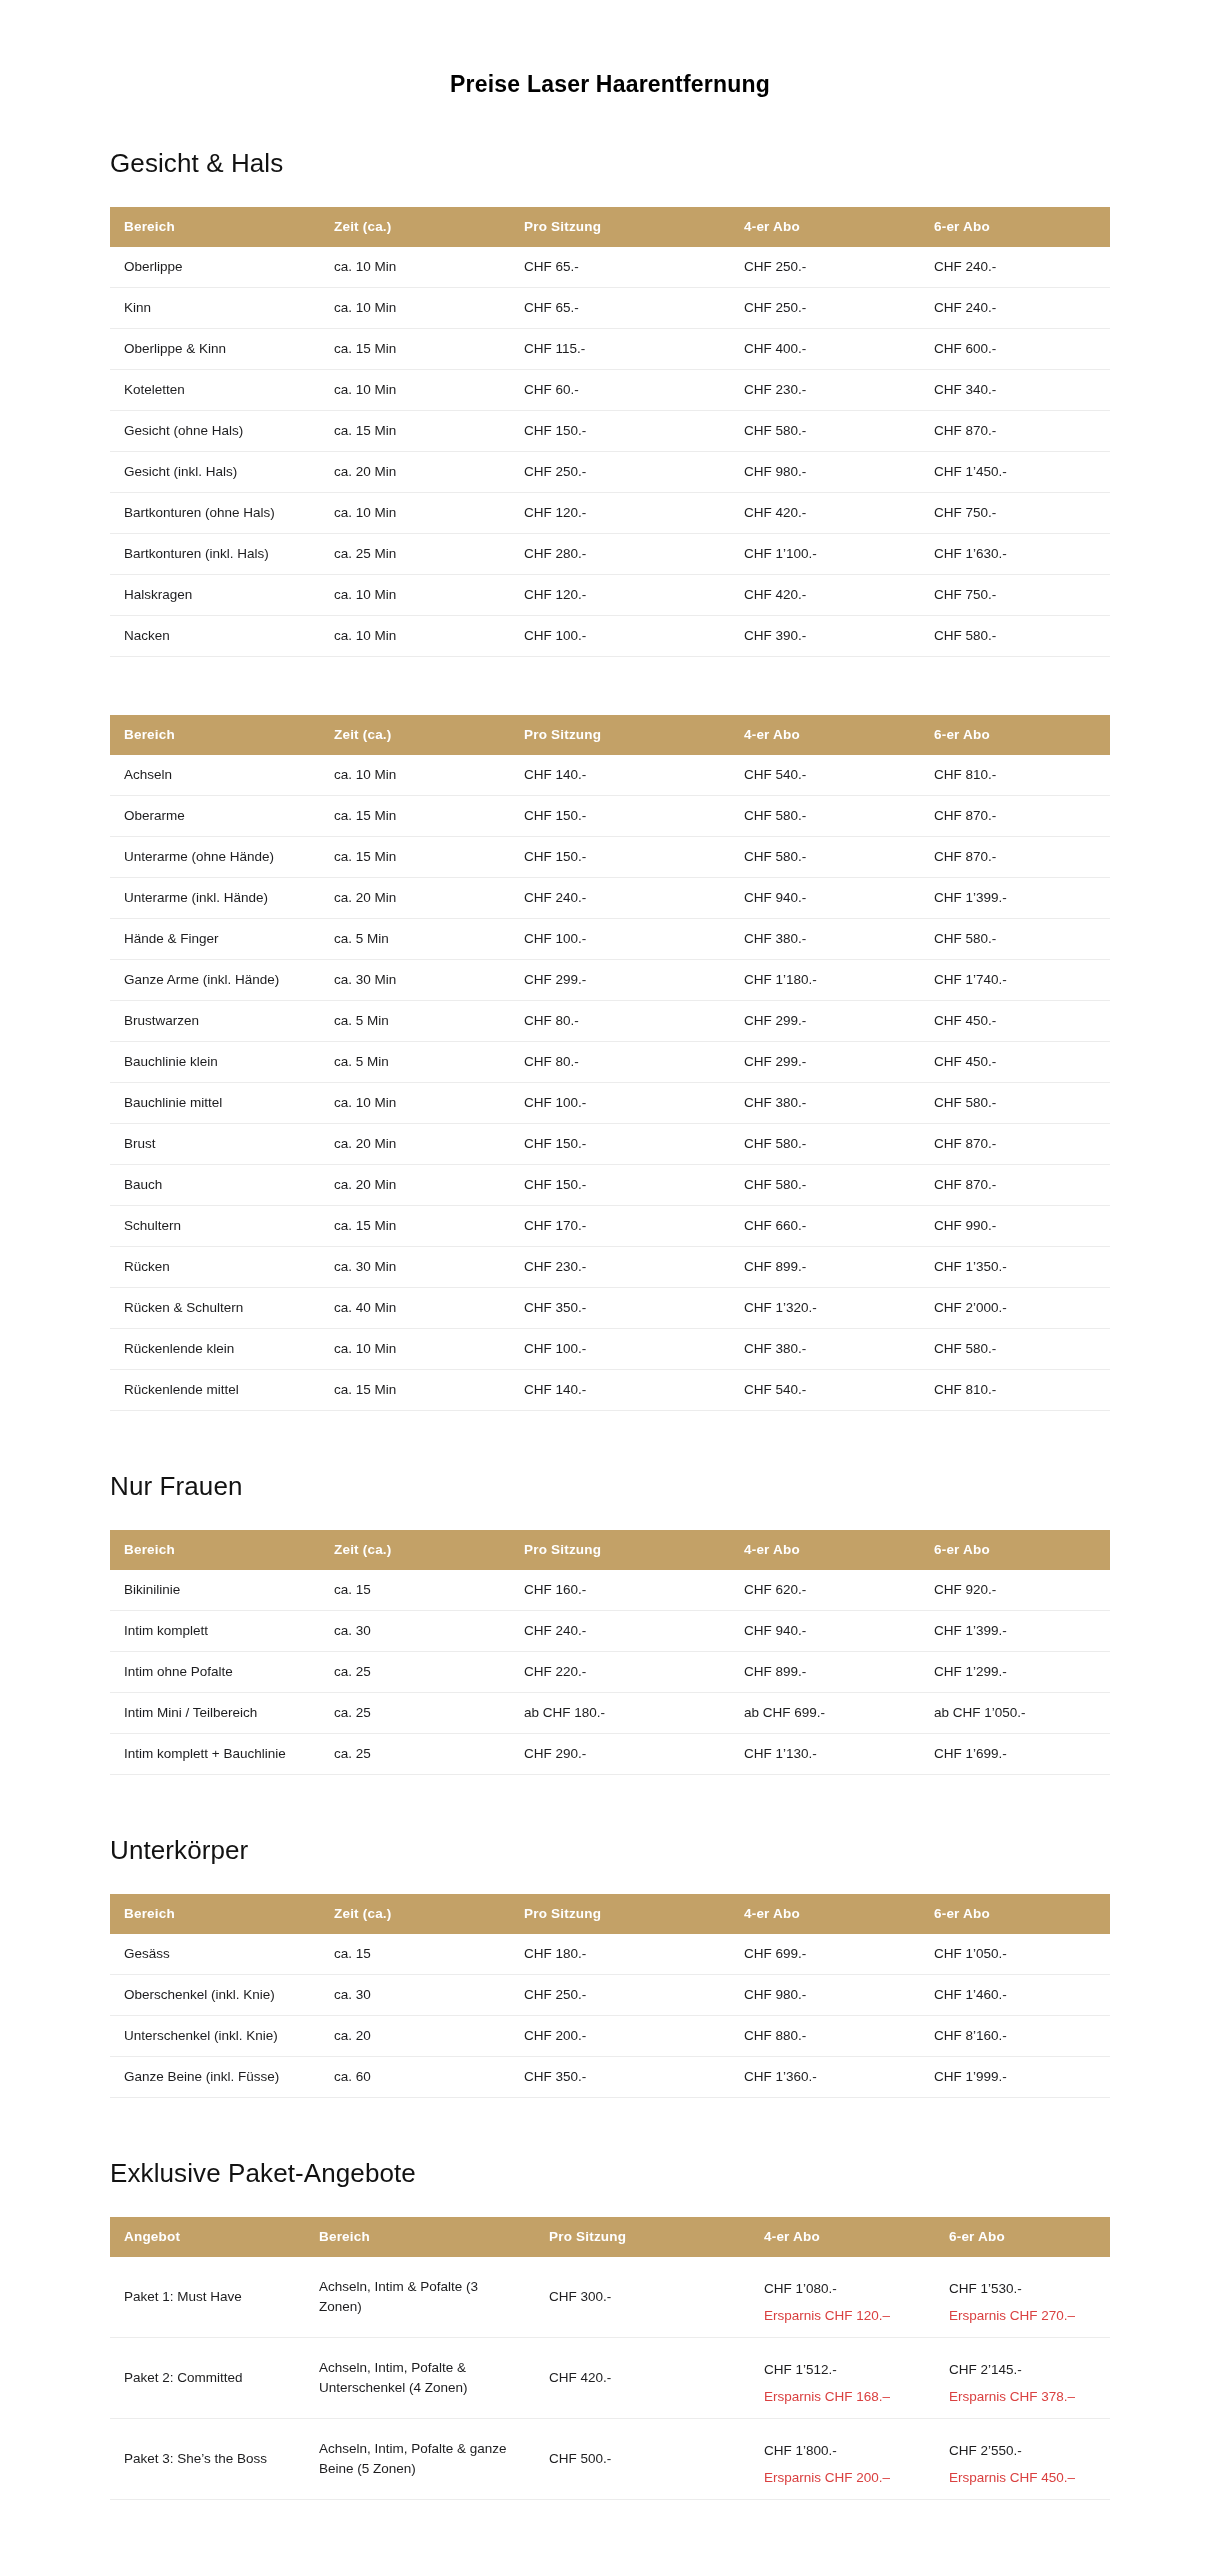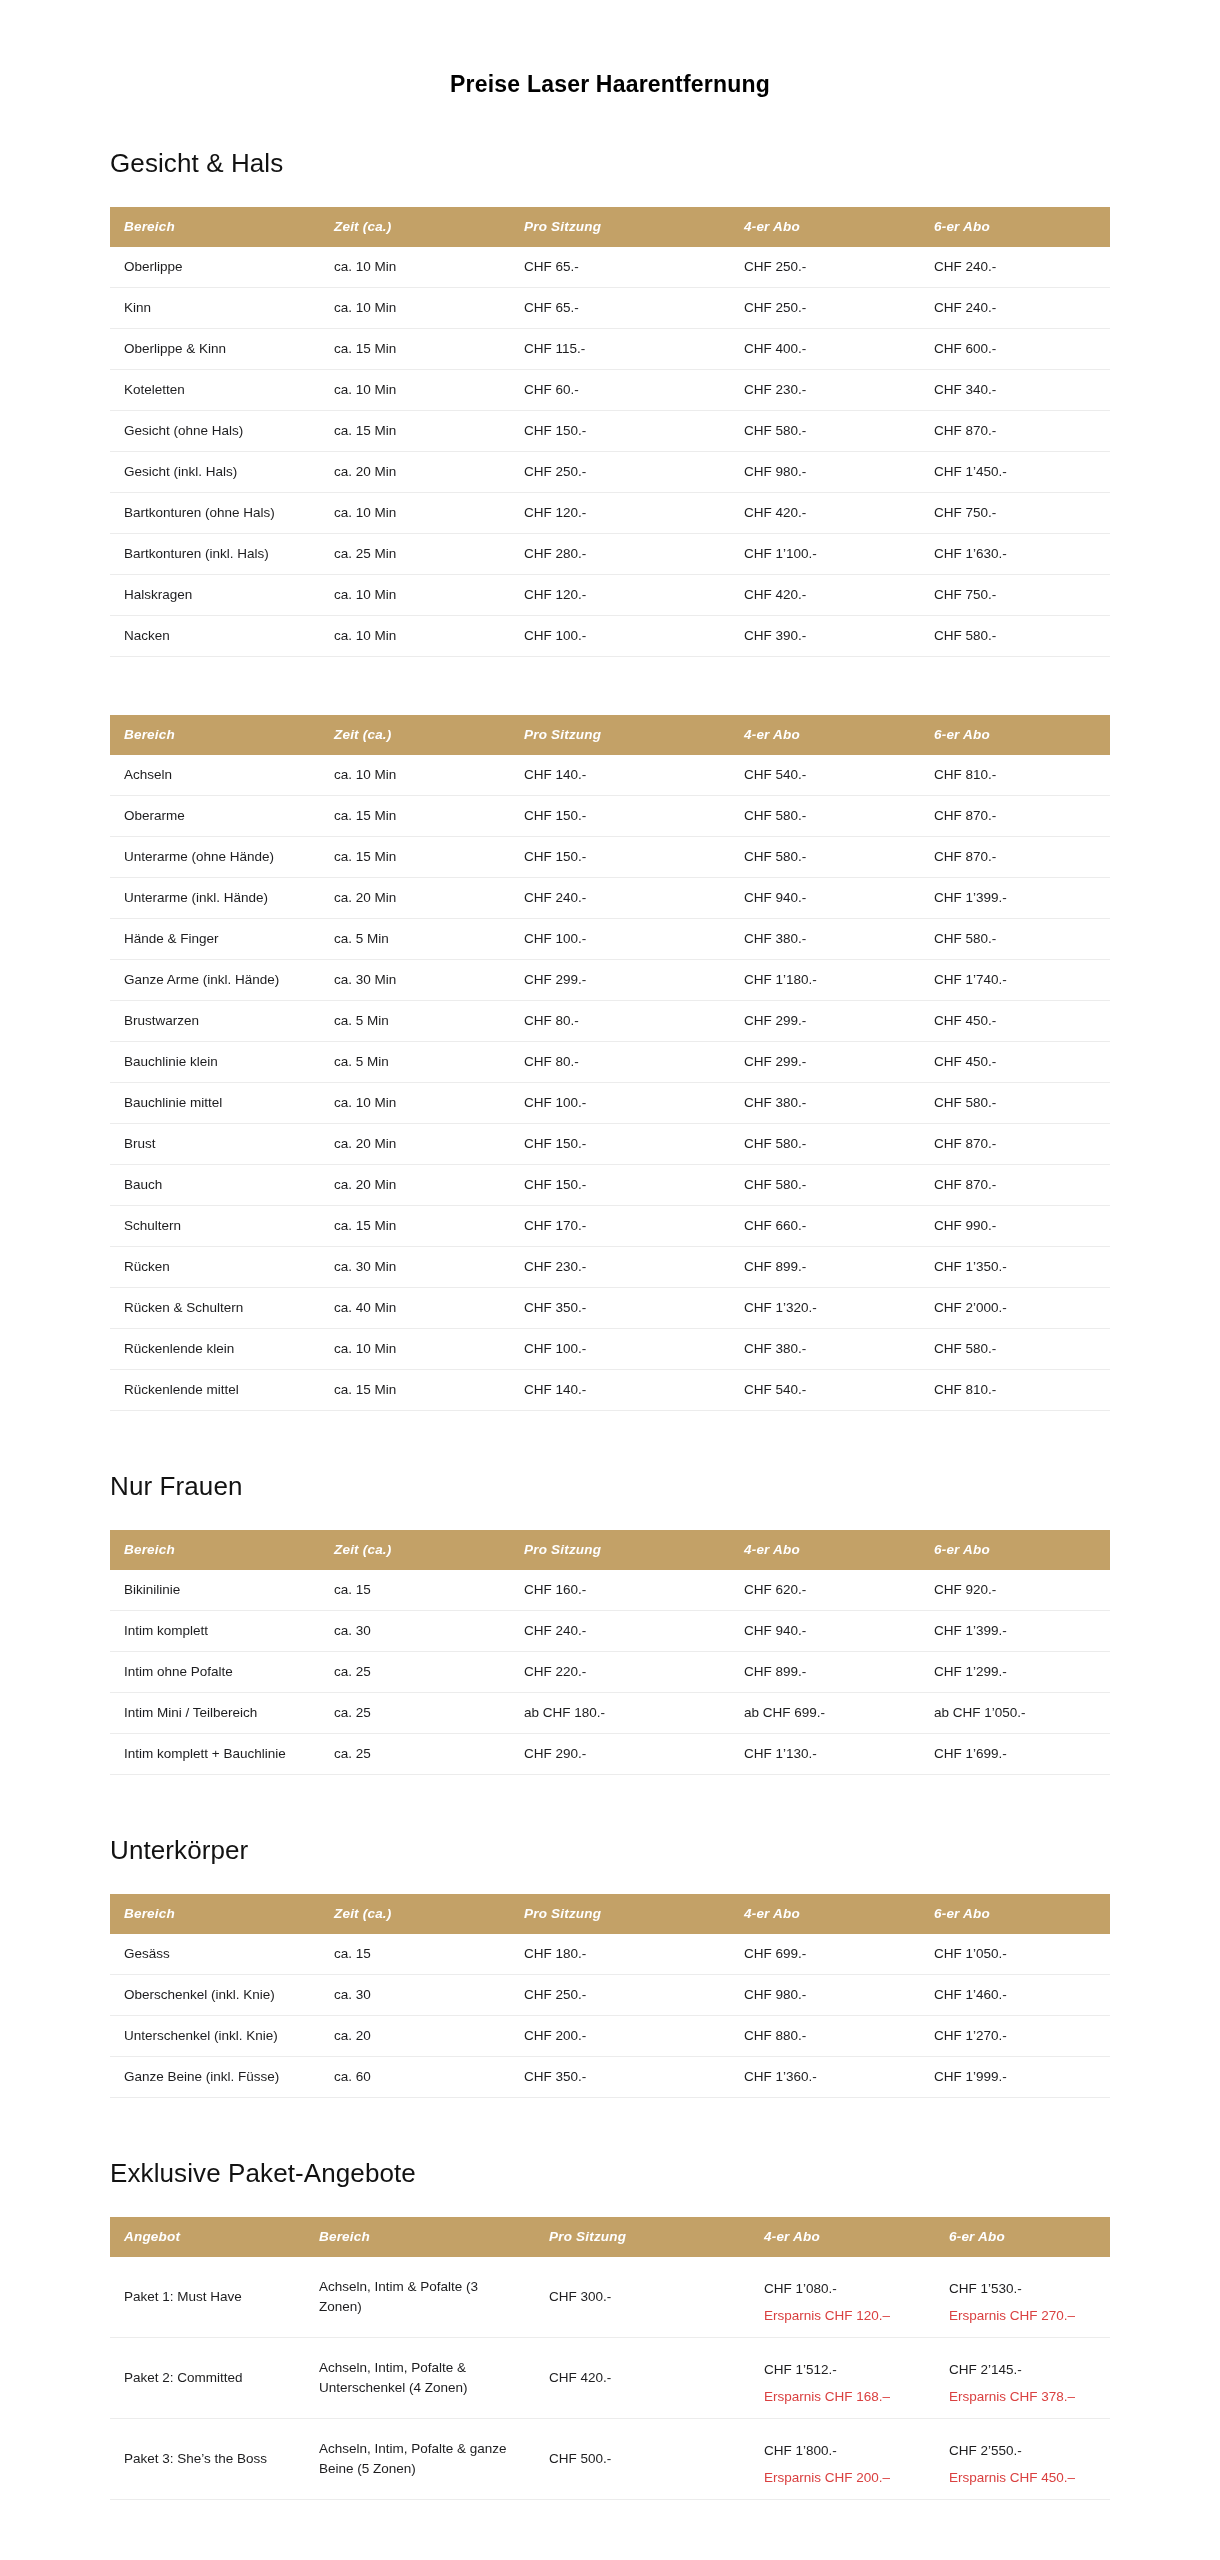--- a/index.html
+++ b/index.html
@@ -43,21 +43,20 @@
   .row{
     display:flex;
     align-items:stretch;
     border-bottom:1px solid var(--divider);
     min-height:41px;
   }
   .row.head{
     background:var(--header-bg);
     border-bottom:none;
     min-height:40px;
-    font-style:italic;
   }
   .cell{
     display:flex;
     align-items:center;
     padding:4px 14px;
     font-size:13.5px;
     line-height:1.45;
   }
   .row.head .cell{
     color:#ffffff;
@@ -366,21 +365,21 @@
             <div class="cell c1">ca. 30</div>
             <div class="cell c2">CHF 250.-</div>
             <div class="cell c3">CHF 980.-</div>
             <div class="cell c4">CHF 1’460.-</div>
           </div>
           <div class="row body">
             <div class="cell c0">Unterschenkel (inkl. Knie)</div>
             <div class="cell c1">ca. 20</div>
             <div class="cell c2">CHF 200.-</div>
             <div class="cell c3">CHF 880.-</div>
-            <div class="cell c4">CHF 1’270.-</div>
+            <div class="cell c4">CHF 8’160.-</div>
           </div>
           <div class="row body">
             <div class="cell c0">Ganze Beine (inkl. Füsse)</div>
             <div class="cell c1">ca. 60</div>
             <div class="cell c2">CHF 350.-</div>
             <div class="cell c3">CHF 1’360.-</div>
             <div class="cell c4">CHF 1’999.-</div>
           </div>
         </div>
       </section>

